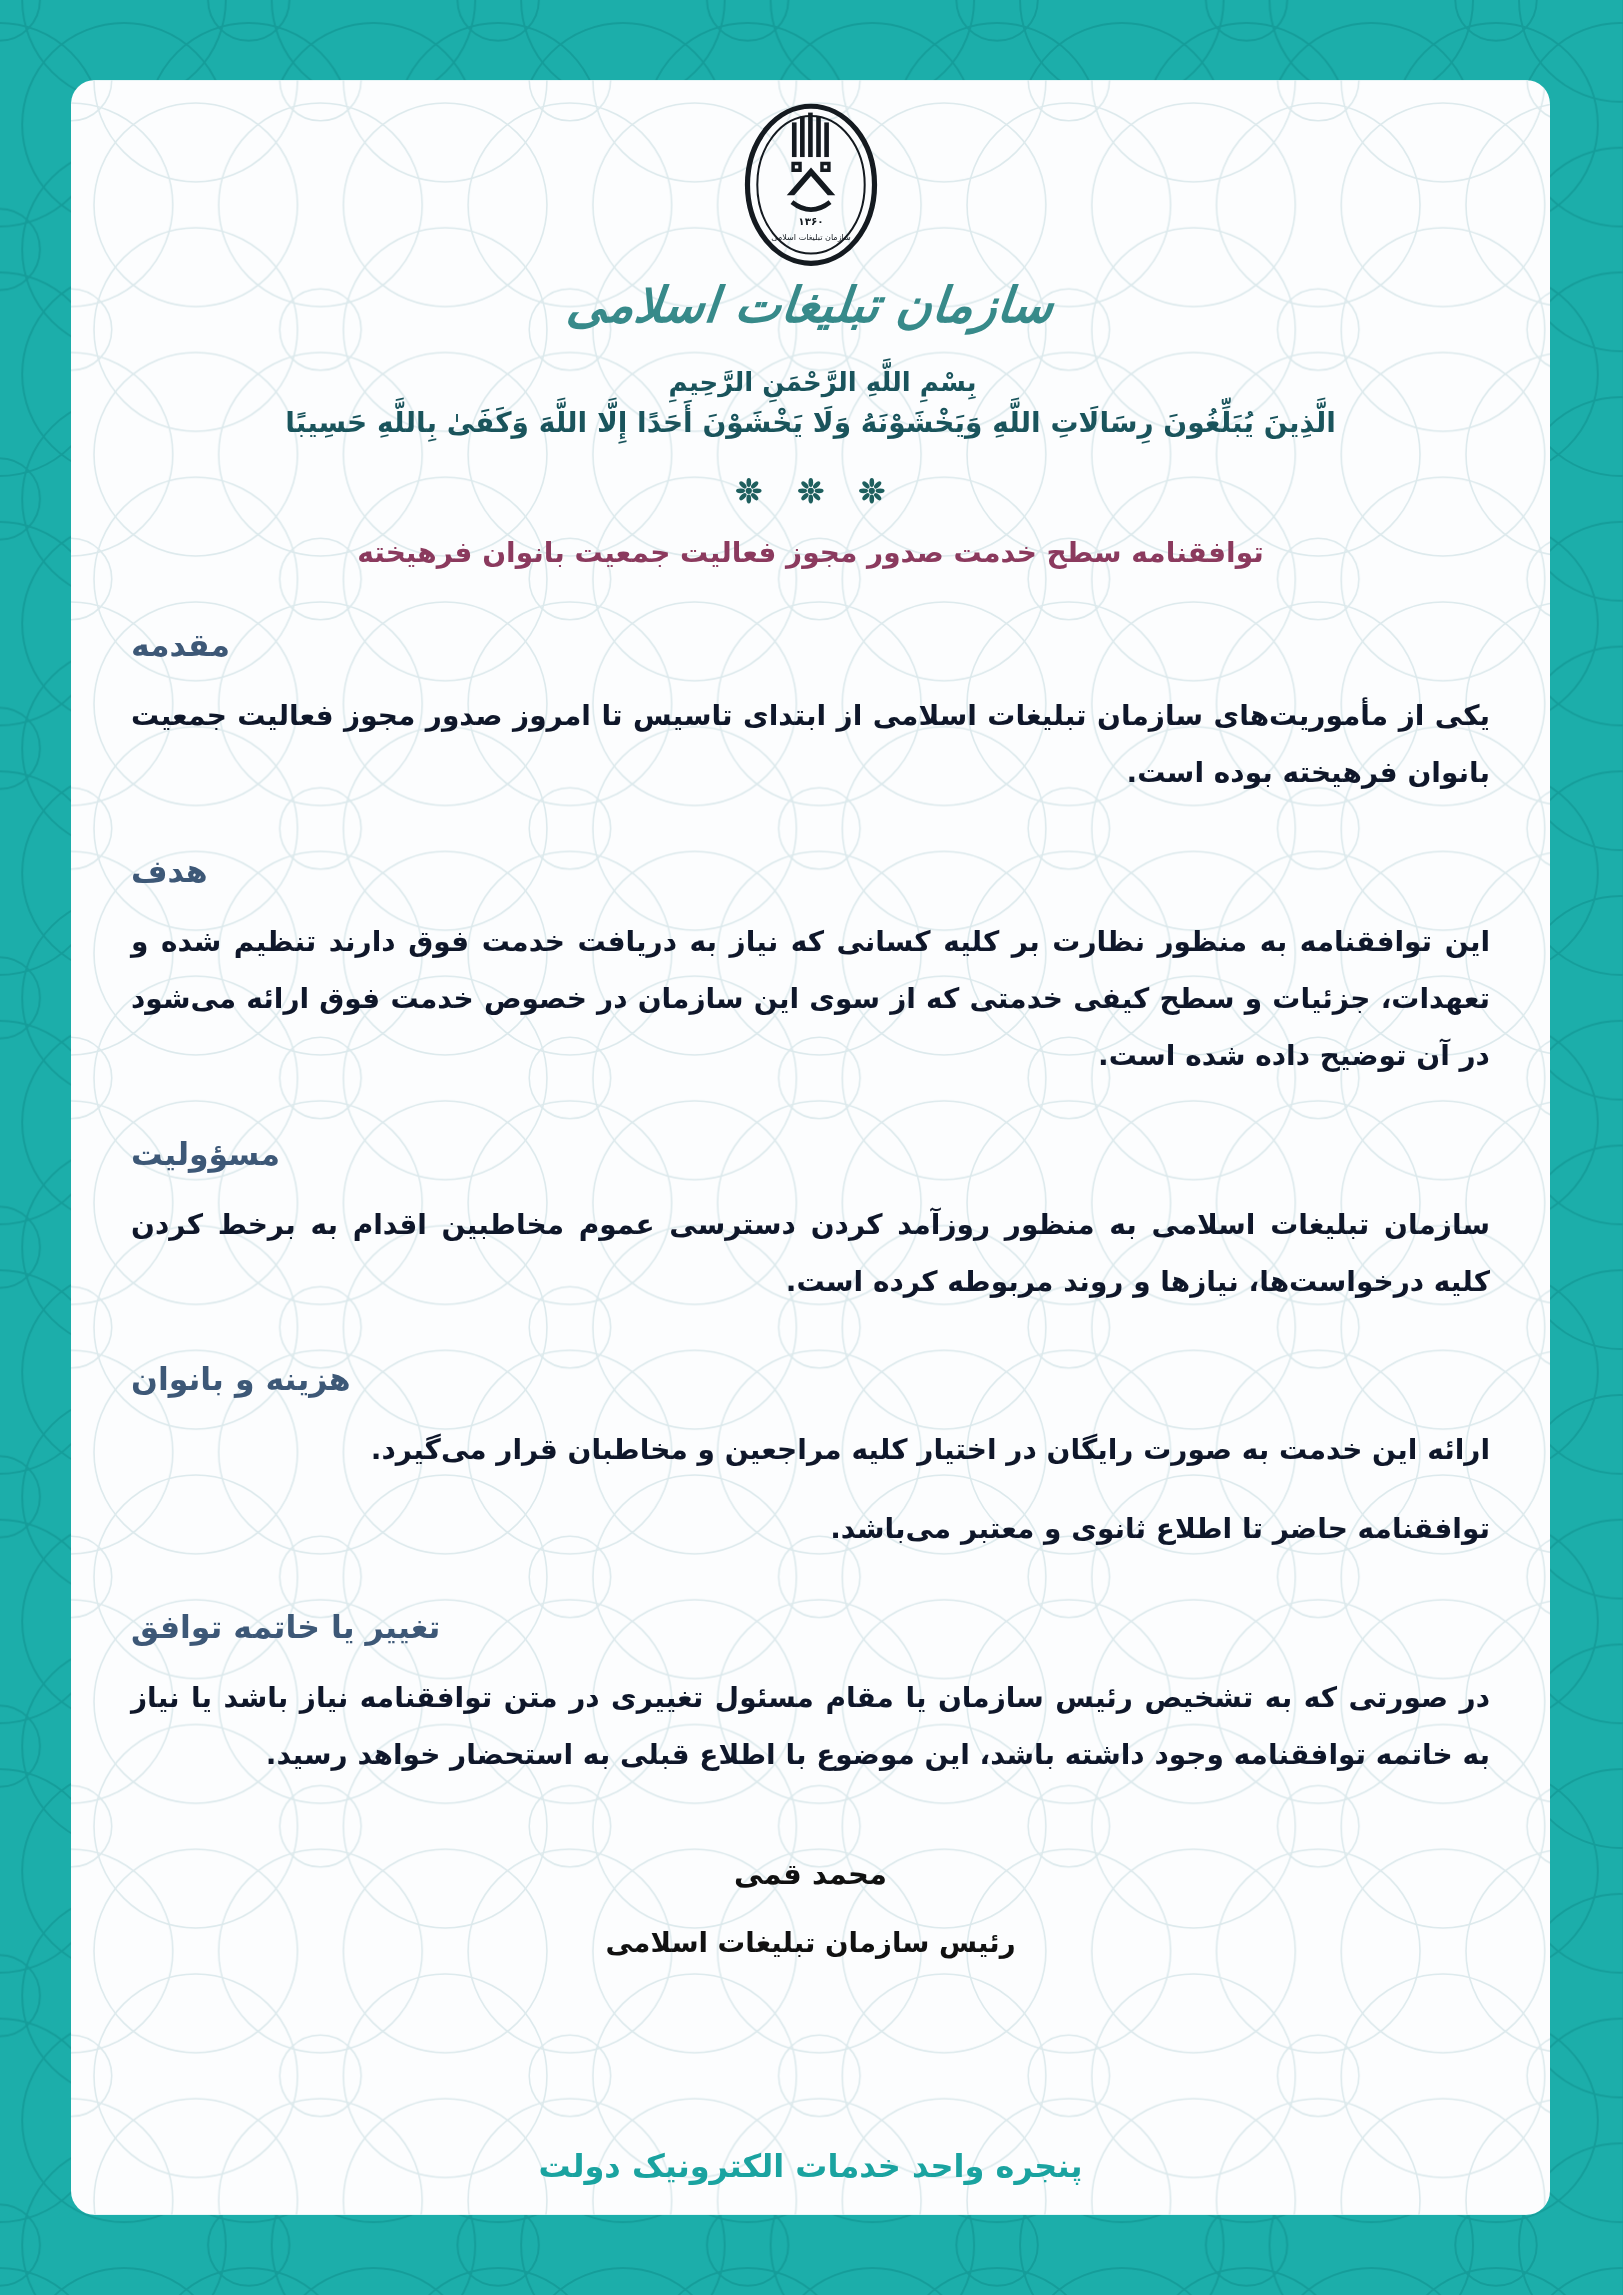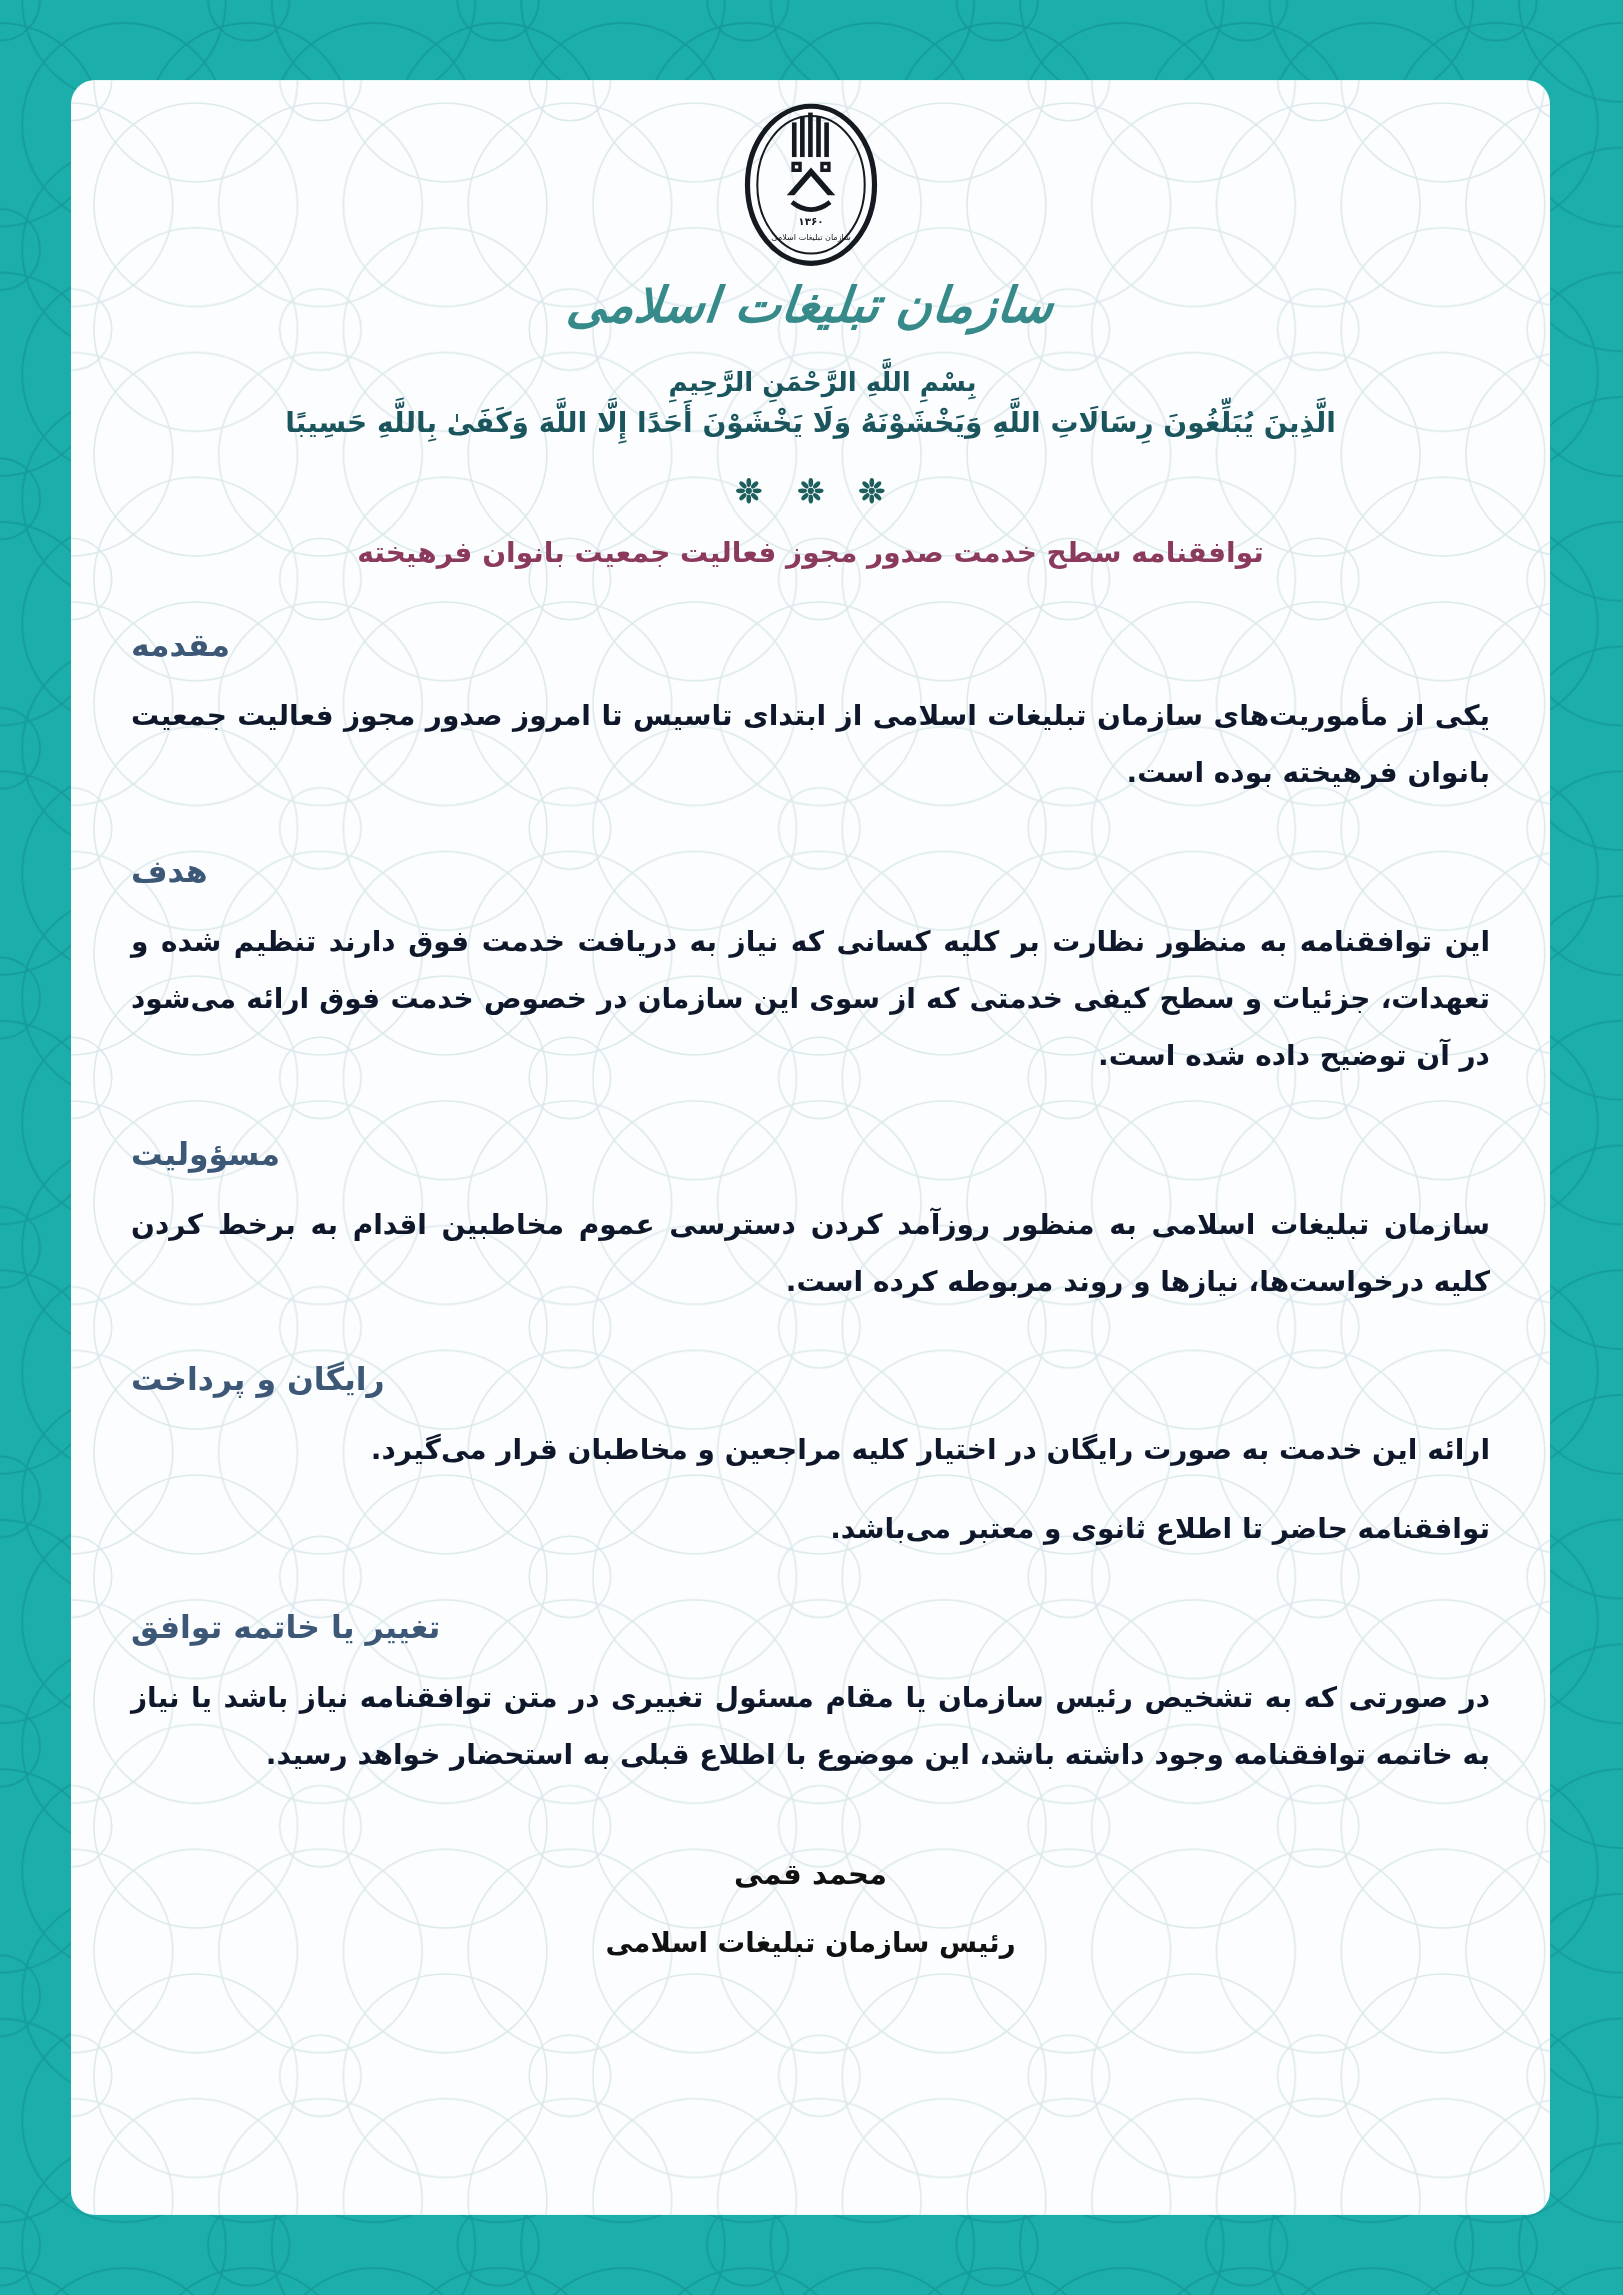--- a/index.html
+++ b/index.html
@@ -223,34 +223,35 @@
           <h2 class="section-heading" style="color: rgb(61, 88, 119);">هدف</h2>
           <p class="section-body">این توافقنامه به منظور نظارت بر کلیه کسانی که نیاز به دریافت خدمت فوق دارند تنظیم شده و تعهدات، جزئیات و سطح کیفی خدمتی که از سوی این سازمان در خصوص خدمت فوق ارائه می‌شود در آن توضیح داده شده است.</p>
         </div>
 
         <div class="section">
           <h2 class="section-heading" style="color: rgb(61, 88, 119);">مسؤولیت</h2>
           <p class="section-body">سازمان تبلیغات اسلامی به منظور روزآمد کردن دسترسی عموم مخاطبین اقدام به برخط کردن کلیه درخواست‌ها، نیازها و روند مربوطه کرده است.</p>
         </div>
 
         <div class="section">
-          <h2 class="section-heading" style="color: rgb(61, 88, 119);">رایگان و پرداخت</h2>
+          <h2 class="section-heading" style="color: rgb(61, 88, 119);">هزینه و بانوان</h2>
           <p class="section-body">ارائه این خدمت به صورت رایگان در اختیار کلیه مراجعین و مخاطبان قرار می‌گیرد.</p>
         </div>
 
         <div class="section">
           <p class="section-body">توافقنامه حاضر تا اطلاع ثانوی و معتبر می‌باشد.</p>
         </div>
 
         <div class="section">
           <h2 class="section-heading" style="color: rgb(61, 88, 119);">تغییر یا خاتمه توافق</h2>
           <p class="section-body">در صورتی که به تشخیص رئیس سازمان یا مقام مسئول تغییری در متن توافقنامه نیاز باشد یا نیاز به خاتمه توافقنامه وجود داشته باشد، این موضوع با اطلاع قبلی به استحضار خواهد رسید.</p>
         </div>
       </div>
 
       <div class="sig-name">محمد قمی</div>
       <div class="sig-title">رئیس سازمان تبلیغات اسلامی</div>
 
+      <div class="footer-line" style="color: rgb(26, 163, 160);">پنجره واحد خدمات الکترونیک دولت</div>
 
     </div>
   </div>
 </div>
 
 
 </body></html>

